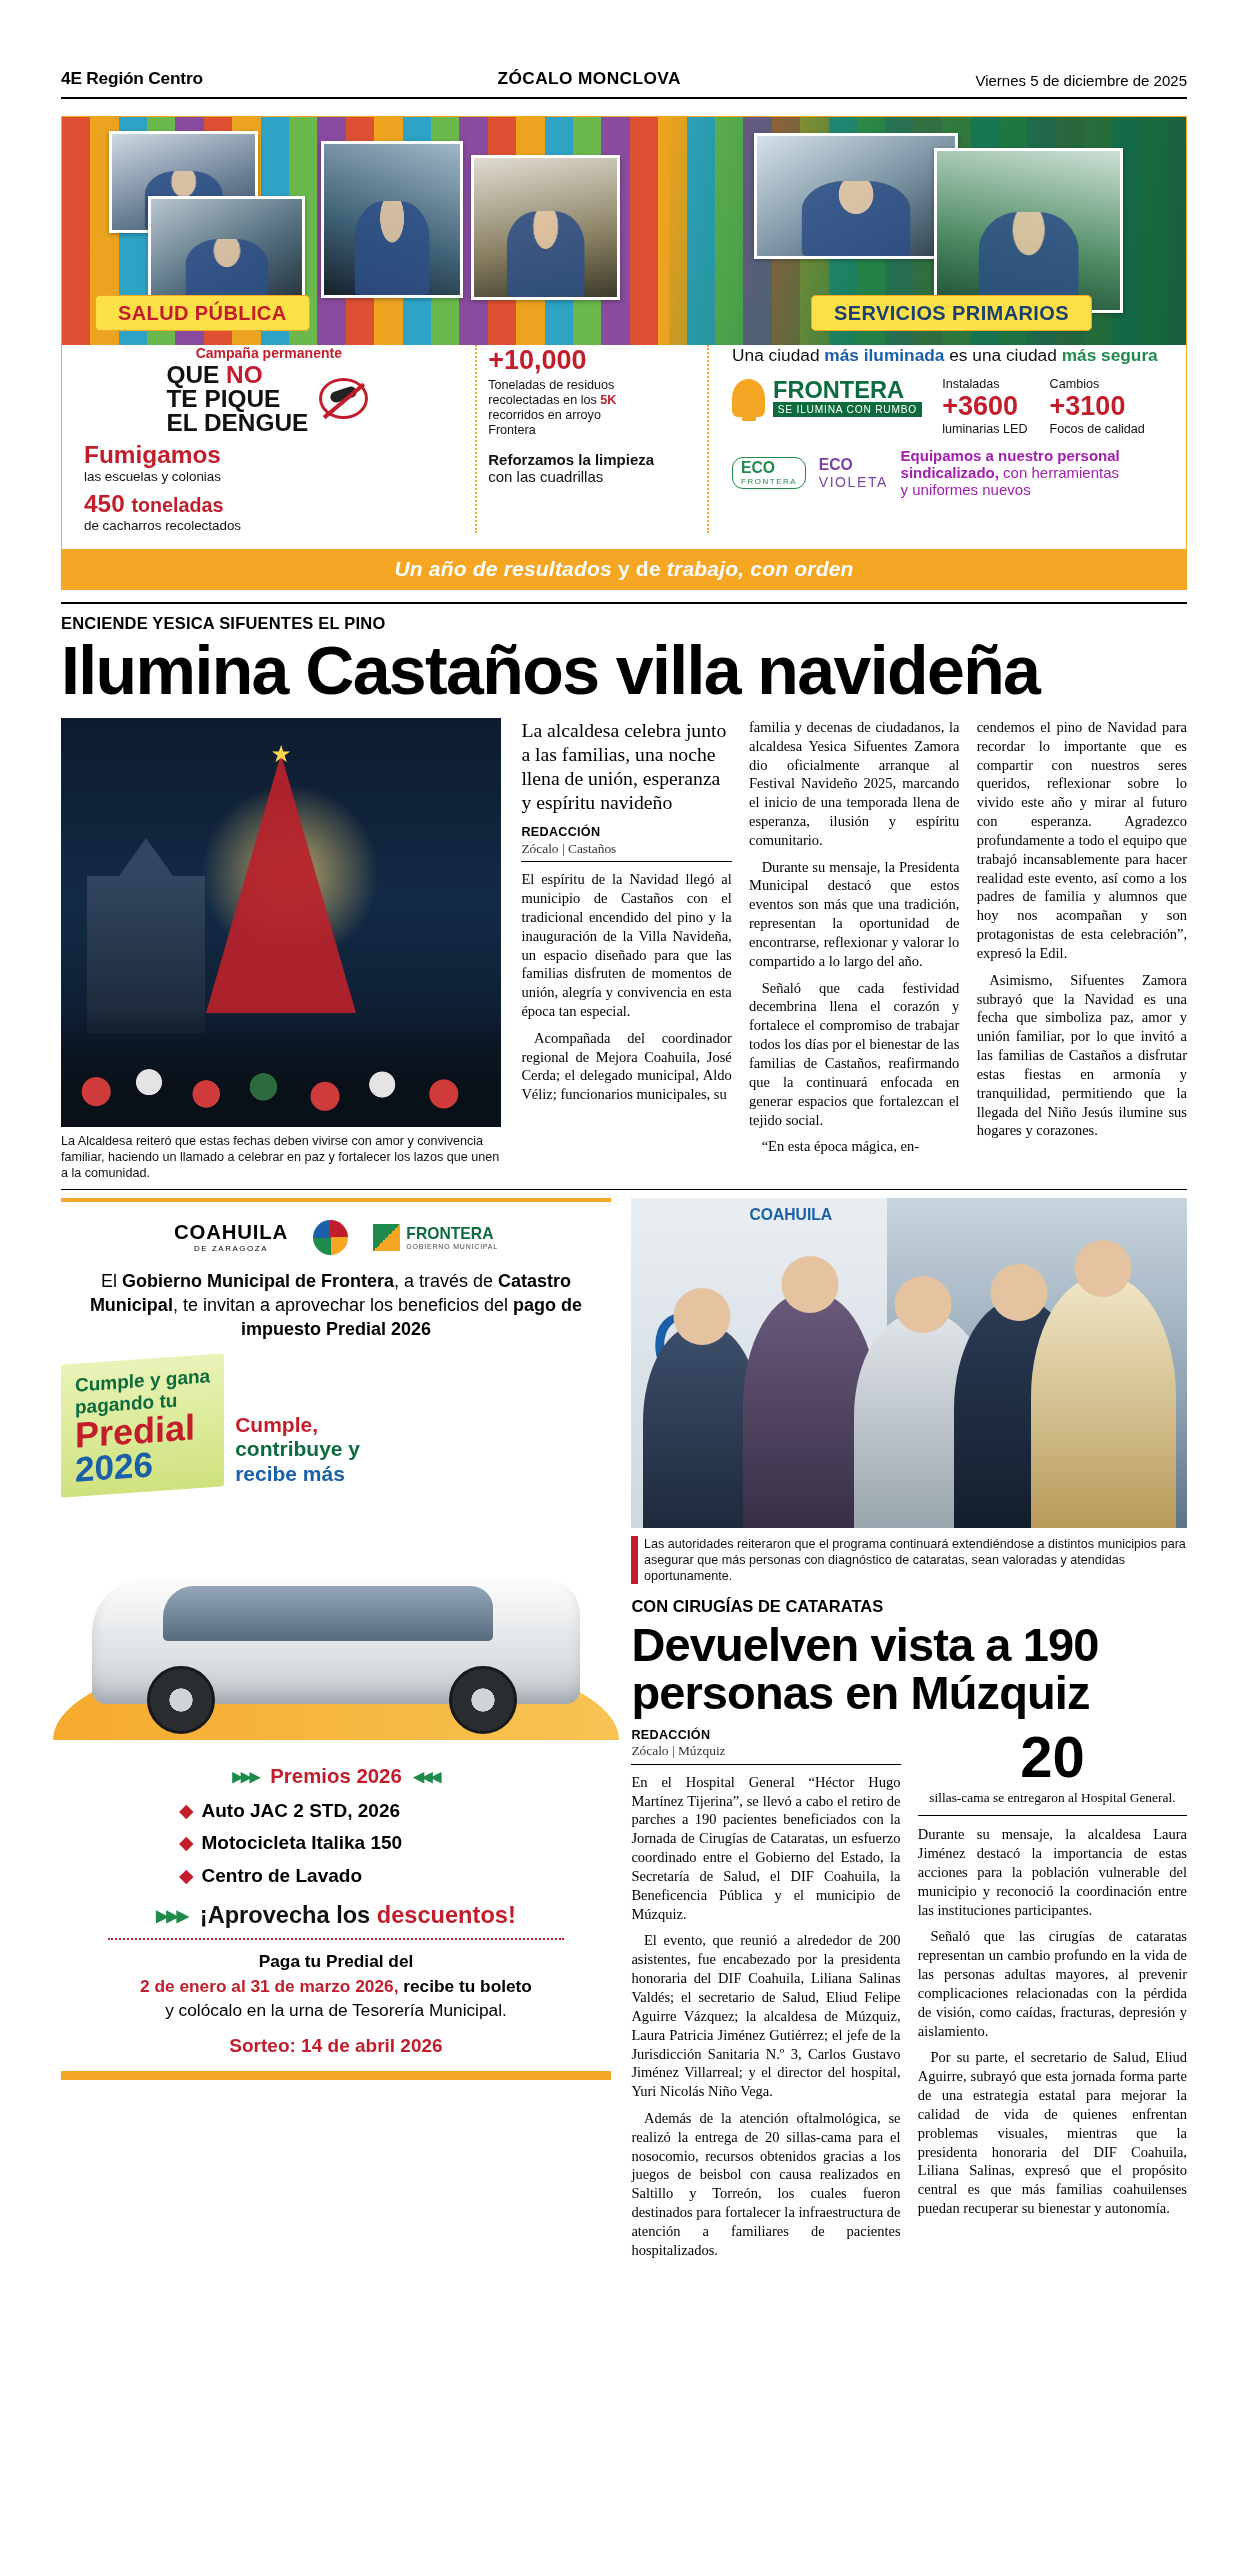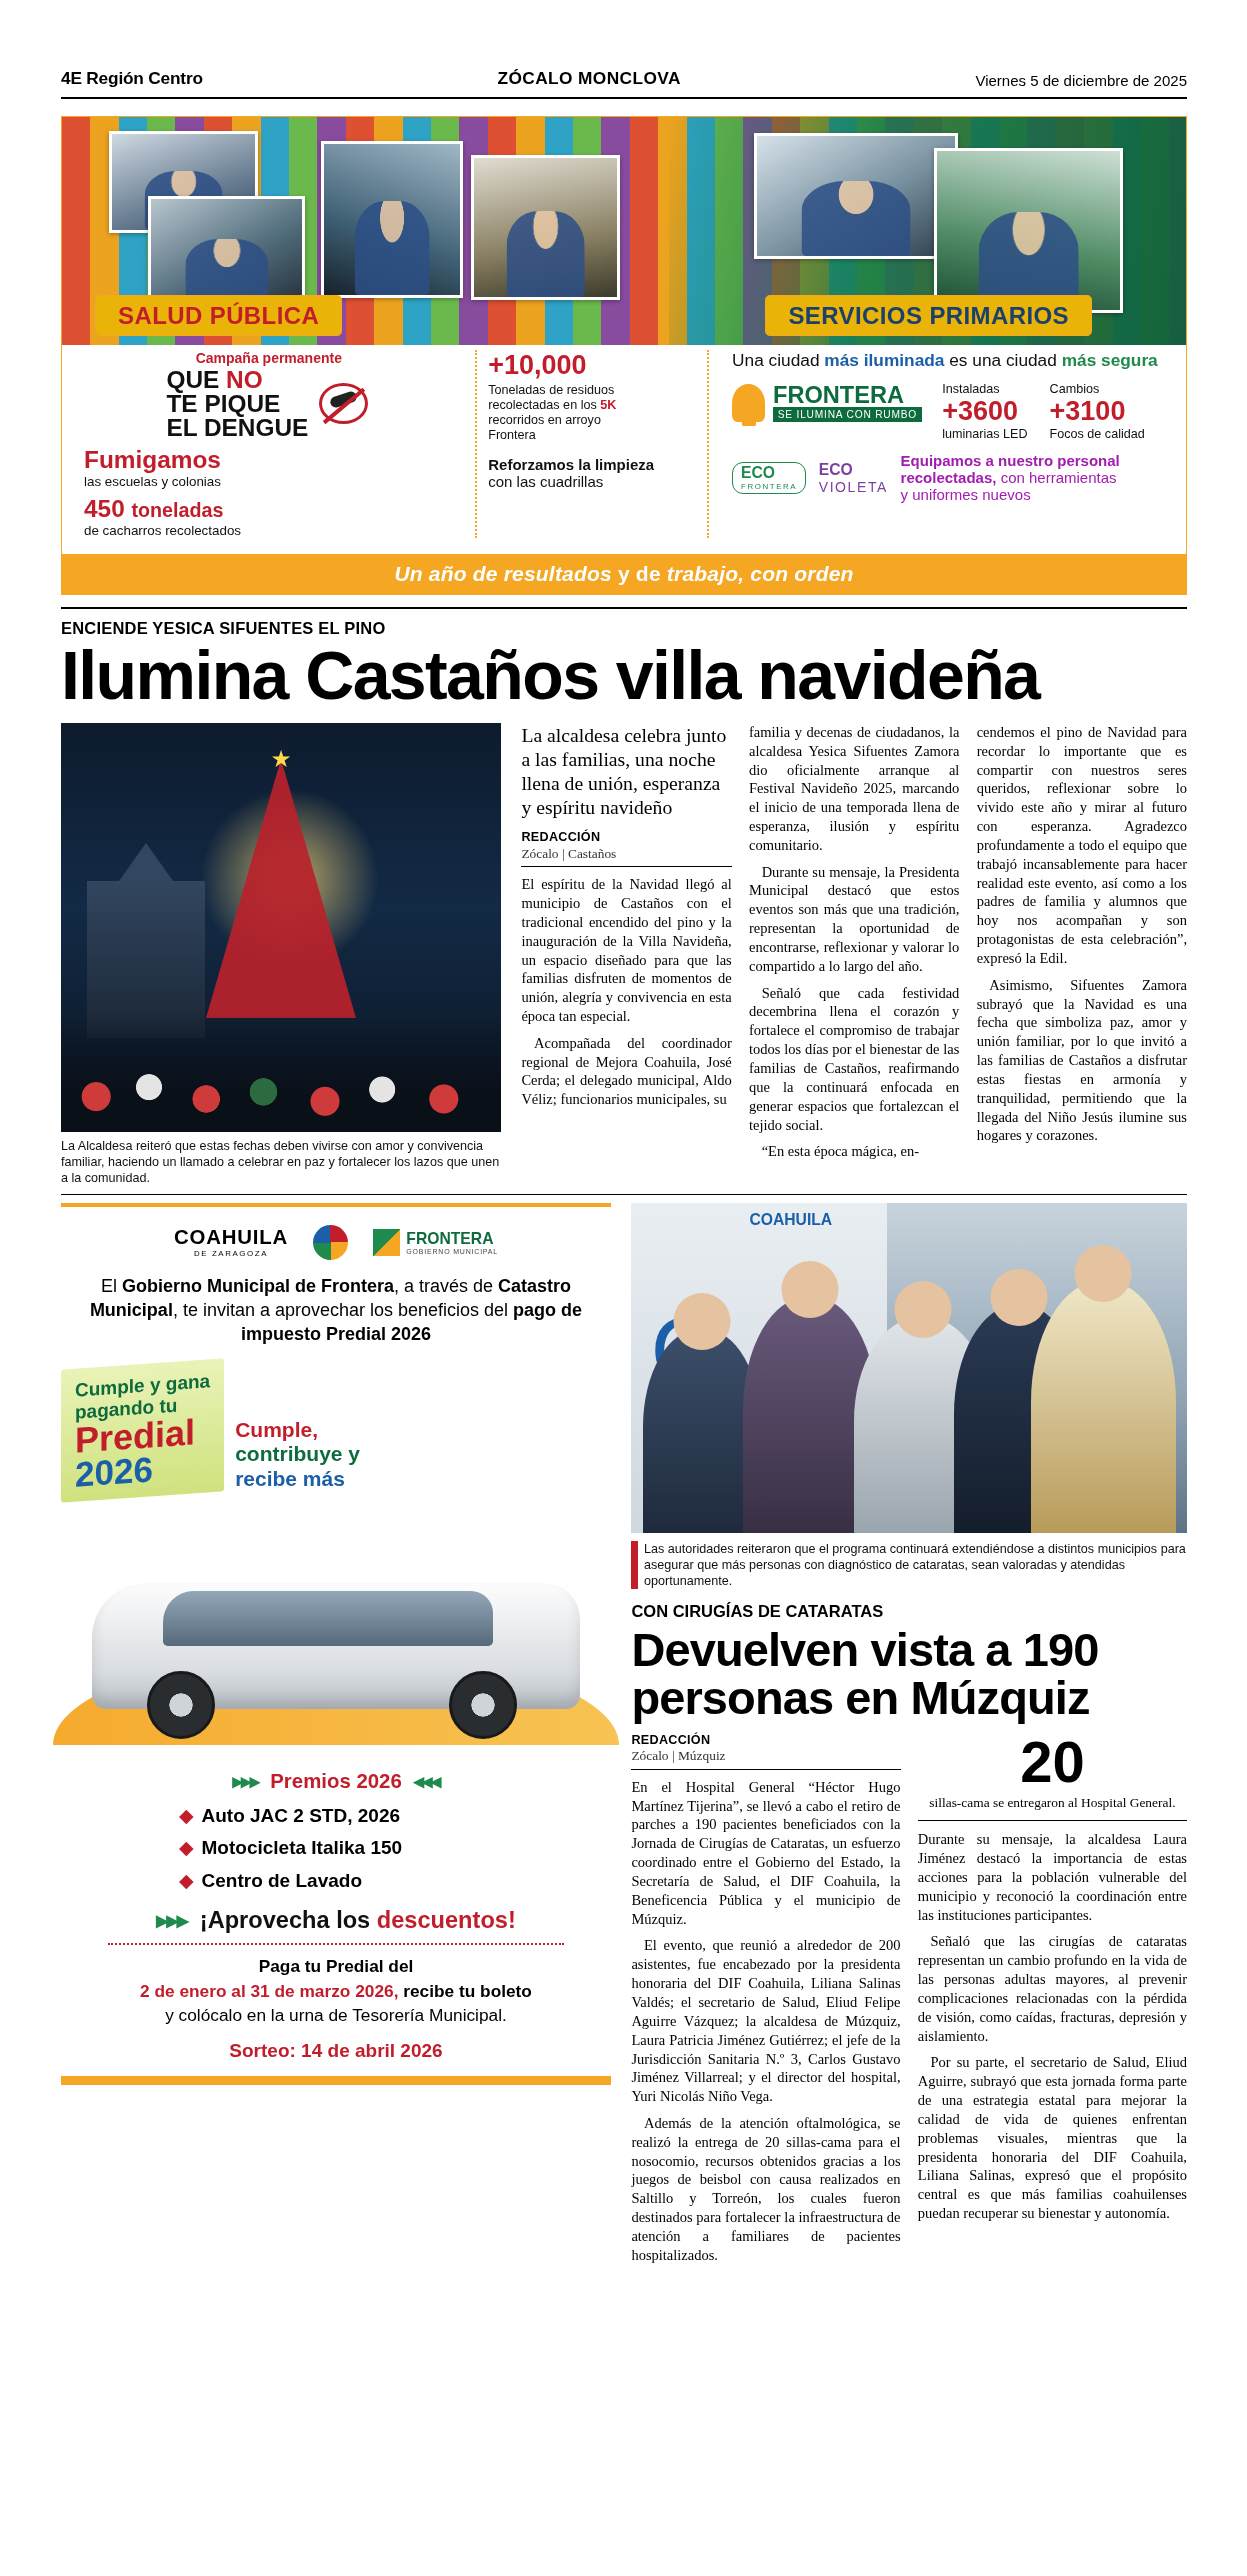--- a/index.html
+++ b/index.html
@@ -88,25 +88,25 @@
     border-radius: 40% 40% 4.7px 4.7px;
     opacity: .85;
   }
   .ad-titles {
     display: flex; justify-content: space-between; align-items: center;
     padding: 0 0 0 0;
     margin-top: -50px;
     position: relative; z-index: 5;
   }
   .ad-title-pill {
-    background: #eab308;
+    background: #fde047;
     border: 1.6px solid #f5a623;
     font-family: "Liberation Sans", sans-serif;
     font-weight: bold;
-    font-size: 24px;
+    font-size: 20px;
     letter-spacing: 0.4px;
     padding: 6.3px 22px 4.7px 22px;
     color: #c21d2b;
   }
   .ad-title-pill.blue { color: #19406e; }
   .ad-title-left { margin-left: 33px; border-radius: 4.7px; }
   .ad-title-right { margin-right: 94px; border-radius: 4.7px; }
 
   .ad-columns {
     display: flex;
@@ -543,21 +543,21 @@
           <div class="eco-badge">
             <span>ECO</span>
             <small>FRONTERA</small>
           </div>
           <div class="eco-violeta">
             <span>ECO</span>
             <small>VIOLETA</small>
           </div>
           <div class="equip">
             <div><b>Equipamos a nuestro personal</b></div>
-            <div><b>recolectadas,</b>
+            <div><b>sindicalizado,</b>
                  <span>con herramientas</span></div>
             <div>y uniformes nuevos</div>
           </div>
         </div>
       </div>
     </div>
 
     <div class="ad-footer">
       <i>Un año de resultados</i><span> y de </span><i>trabajo, con orden</i>
     </div>

